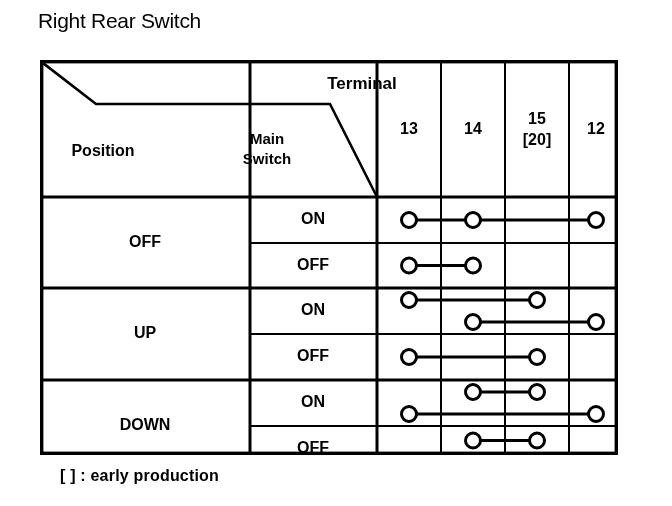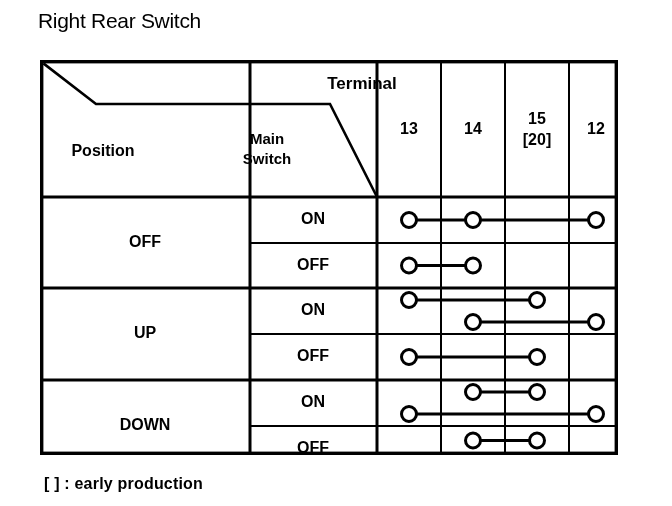--- a/index.html
+++ b/index.html
@@ -64,27 +64,26 @@
     fill: none;
   }
   .node-circle {
     stroke: #000000;
     stroke-width: 3.0px;
     fill: #ffffff;
   }
 
   #footnote {
     position: absolute;
-    left: 44px;
+    left: 60px;
     top: 467px;
     font-size: 16px;
     font-weight: bold;
     letter-spacing: 0.2px;
     white-space: nowrap;
-    margin-top: 8px;
   }
 </style>
 </head>
 <body>
 
 <div id="page-title">Right Rear Switch</div>
 
 <div id="chart-wrap">
   <svg id="chart-svg" viewBox="0 0 578 395">
 

